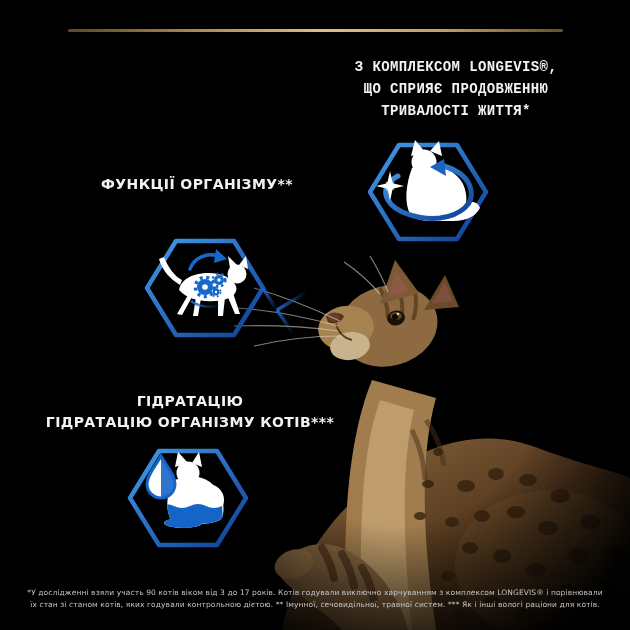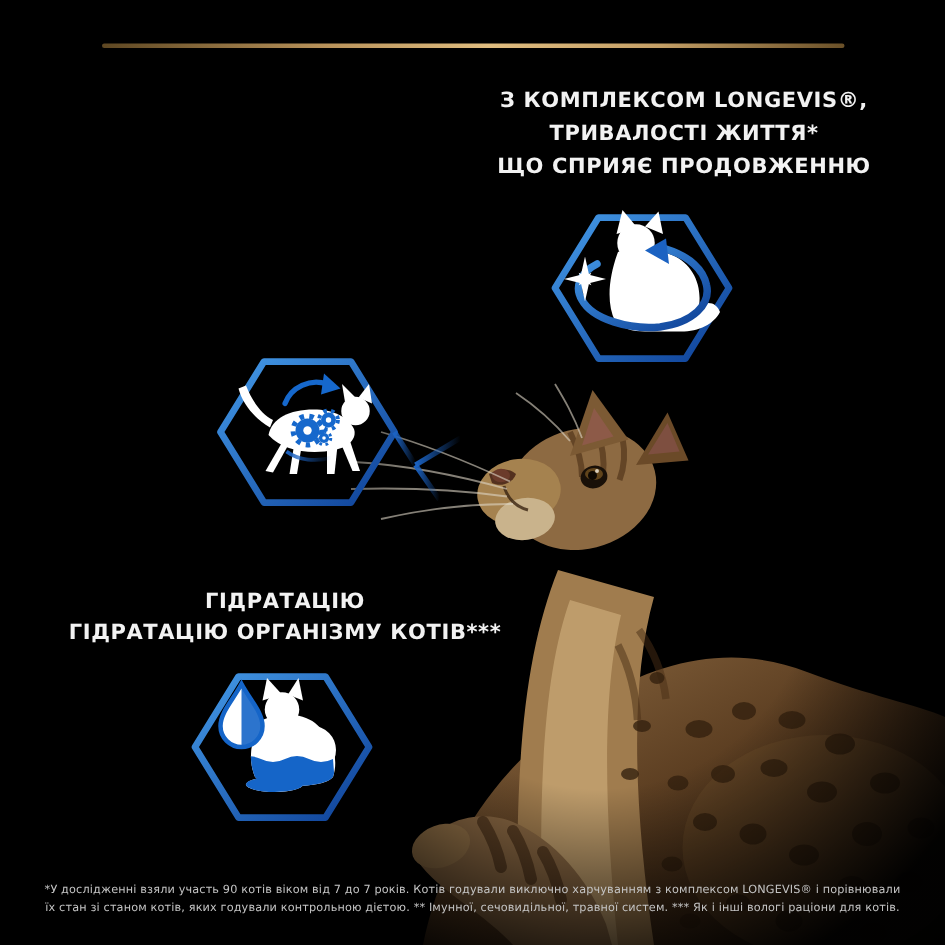--- a/index.html
+++ b/index.html
@@ -4,46 +4,47 @@
 <style>
   html,body{margin:0;padding:0;background:#000;}
   .stage{position:relative;width:630px;height:630px;background:#000;overflow:hidden;
          font-family:"DejaVu Sans","Liberation Sans",sans-serif;}
   .gold-line{position:absolute;left:68px;top:29px;width:495px;height:2.5px;
     background:linear-gradient(90deg,#5e4722 0%,#b8925a 30%,#e0bd80 52%,#c49f66 75%,#6a5028 100%);
     border-radius:2px;}
   .benefit{position:absolute;text-align:center;color:#f2f2f2;font-weight:bold;
     font-size:14px;letter-spacing:.4px;z-index:5;}
   .benefit span{display:block;}
-  .b1{left:294px;top:56px;width:324px;line-height:22px;}
+  .b1{left:294px;top:56px;width:324px;line-height:22px;font-family:Liberation Mono, monospace;}
   .b2{left:36px;top:174px;width:322px;line-height:21px;}
   .b3{left:29px;top:391px;width:322px;line-height:21px;}
   .iconsvg{position:absolute;z-index:4;}
   .i1{left:348px;top:122px;}
   .i2{left:130px;top:226px;}
   .i3{left:113px;top:436px;}
   .photo{position:absolute;left:230px;top:230px;z-index:2;}
   .footnote{position:absolute;left:0;top:587px;width:630px;text-align:center;
     color:#c4c4c4;font-size:7.5px;line-height:11.5px;letter-spacing:.1px;z-index:6;}
   .footnote div{white-space:nowrap;}
 </style>
 </head>
 <body>
 
 <div class="stage">
 
   <div class="gold-line"></div>
 
   <div class="benefit b1">
     <span>З КОМПЛЕКСОМ LONGEVIS®,</span>
+    <span>ЩО СПРИЯЄ ПРОДОВЖЕННЮ</span>
     <span>ТРИВАЛОСТІ ЖИТТЯ*</span>
-    <span>ЩО СПРИЯЄ ПРОДОВЖЕННЮ</span>
   </div>
 
   <div class="benefit b2">
+    <span>ФУНКЦІЇ ОРГАНІЗМУ**</span>
   </div>
 
   <div class="benefit b3">
     <span>ГІДРАТАЦІЮ</span>
     <span>ГІДРАТАЦІЮ ОРГАНІЗМУ КОТІВ***</span>
   </div>
 
   <svg class="photo" width="400" height="400" viewBox="0 0 400 400">
     <defs>
       <linearGradient id="cg" x1="0" y1="0" x2="1" y2="1">
@@ -247,17 +248,17 @@
       <path d="M-30,9 Q-22,4 -14,8 Q-6,12 2,8 Q10,4 18,8 Q26,12 34,8 L36,34 L-30,34 Z" fill="#1565c8" clip-path="url(#catclip3)"></path>
     </g>
 
     <g>
       <path d="M-27,-42 C-21,-31 -13,-23 -13,-14 A 14,14 0 1 1 -41,-14 C-41,-23 -33,-31 -27,-42 Z" fill="#fff" stroke="#1565c8" stroke-width="3"></path>
       <path d="M-27,-42 C-21,-31 -13,-23 -13,-14 A 14,14 0 0 1 -27,0 L-27,-42 Z" fill="#1565c8" opacity="0.9"></path>
     </g>
   </svg>
 
   <div class="footnote">
-    <div>*У дослідженні взяли участь 90 котів віком від 7 до 7 років. Котів годували виключно харчуванням з комплексом LONGEVIS® і порівнювали</div>
+    <div>*У дослідженні взяли участь 90 котів віком від 3 до 17 років. Котів годували виключно харчуванням з комплексом LONGEVIS® і порівнювали</div>
     <div>їх стан зі станом котів, яких годували контрольною дієтою. ** Імунної, сечовидільної, травної систем. *** Як і інші вологі раціони для котів.</div>
   </div>
 
 </div>
 
 </body></html>

